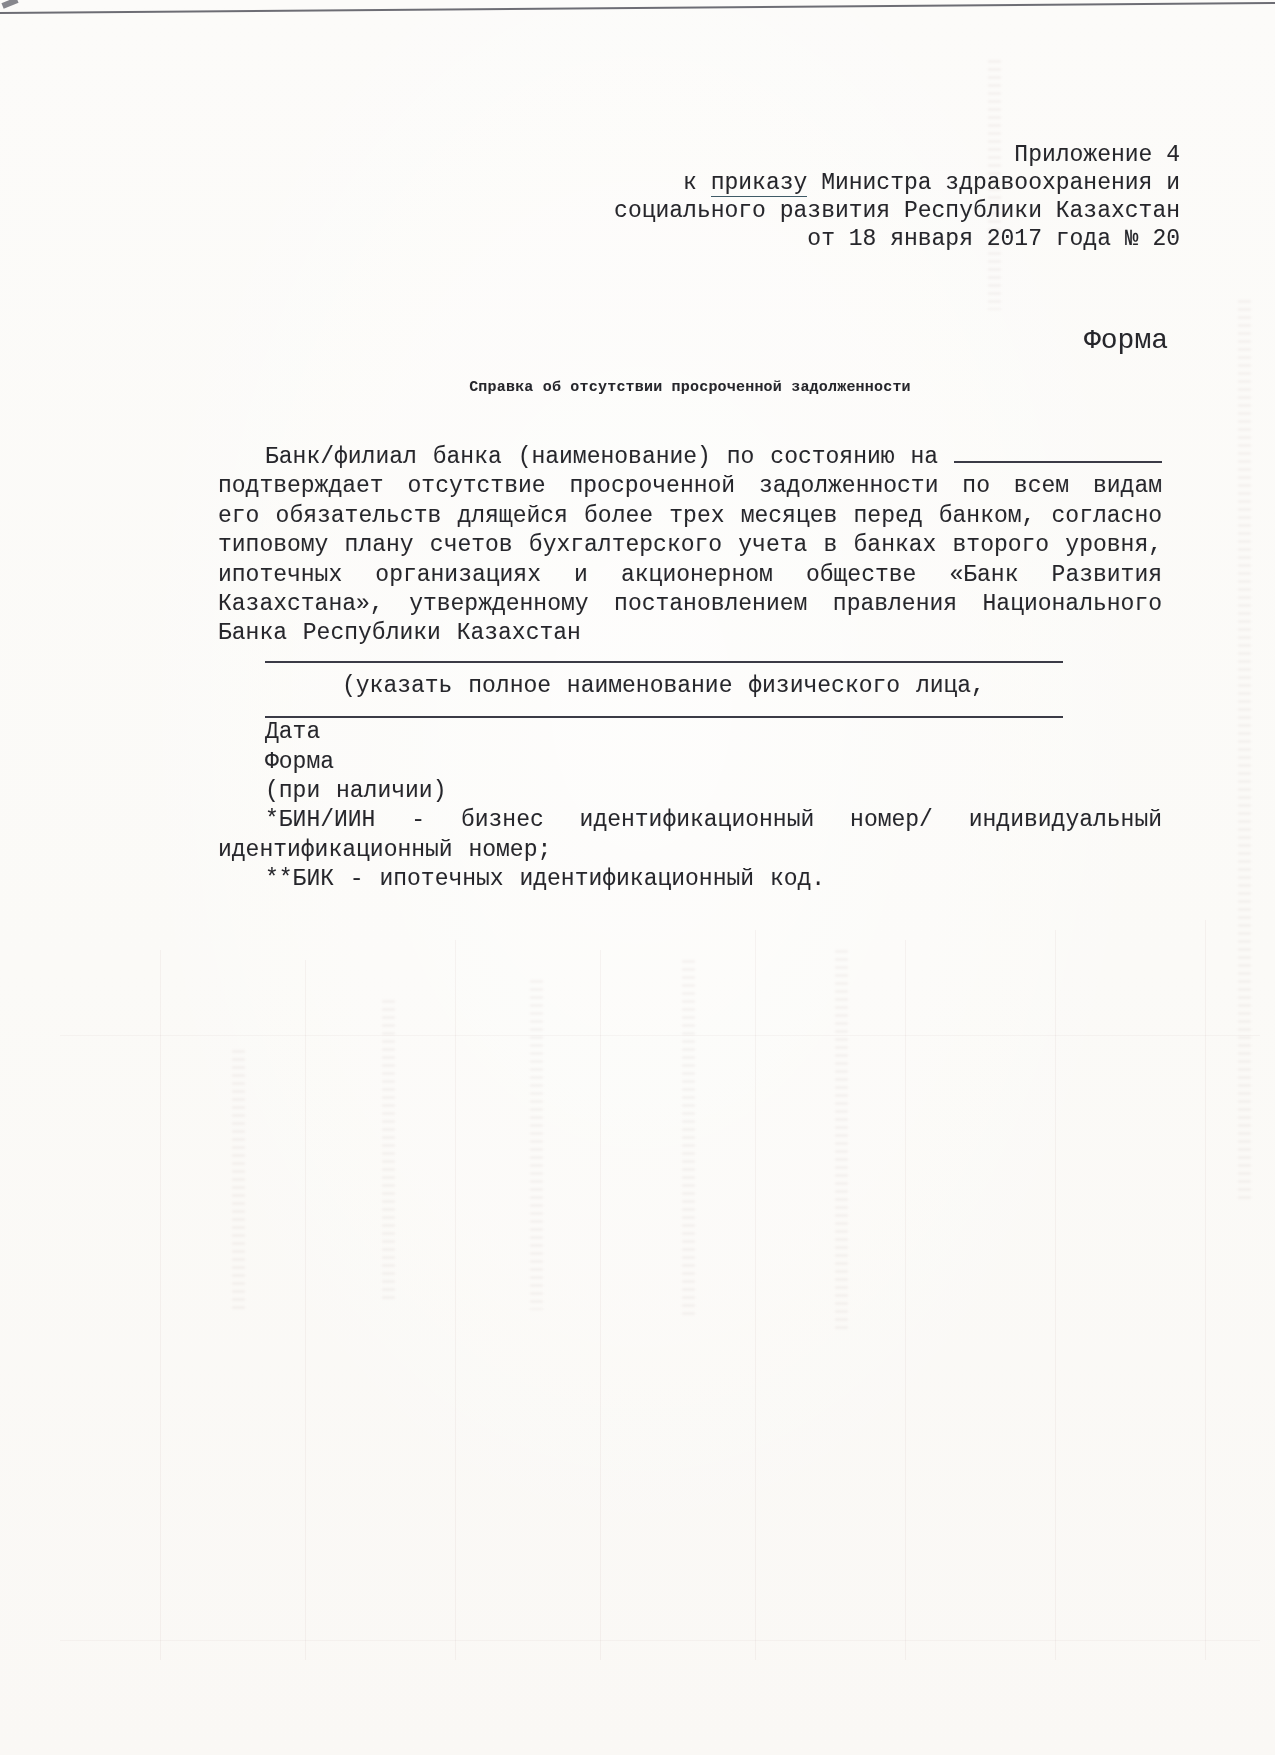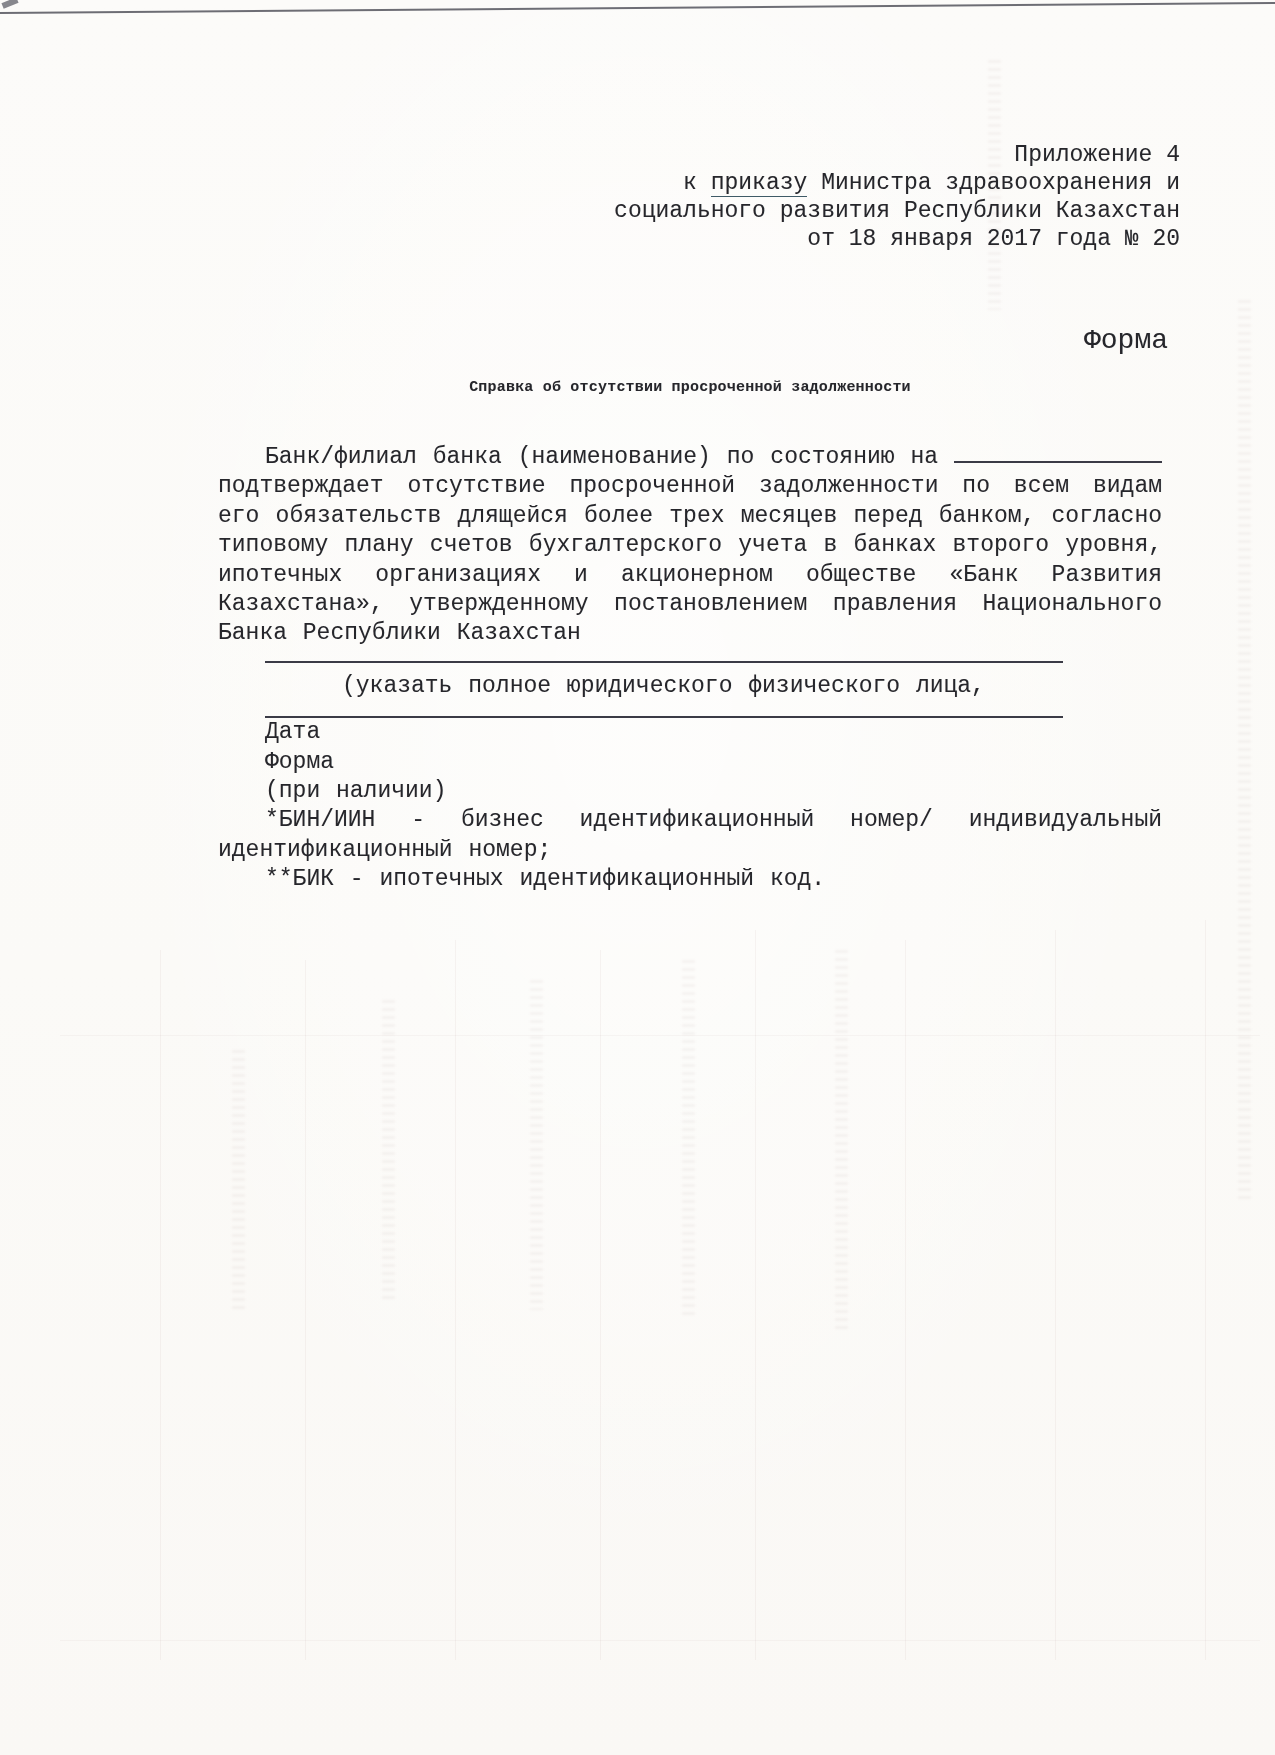--- a/index.html
+++ b/index.html
@@ -119,21 +119,21 @@
   <div class="doc-title ink">Справка об отсутствии просроченной задолженности</div>
 
   <div class="body-col ink">
 
     <div class="p-first-line"><span>Банк/филиал банка (наименование) по состоянию на</span> <span class="fill-blank"></span></div>
 
     <div class="p-just">подтверждает отсутствие просроченной задолженности по всем видам его обязательств длящейся более трех месяцев перед банком, согласно типовому плану счетов бухгалтерского учета в банках второго уровня, ипотечных организациях и акционерном обществе «Банк Развития Казахстана», утвержденному постановлением правления Национального Банка Республики Казахстан</div>
 
     <div class="rule-line rule-1"></div>
 
-    <div class="blank-caption">(указать полное юридического физического лица,</div>
+    <div class="blank-caption">(указать полное наименование физического лица,</div>
 
     <div class="rule-line rule-2"></div>
 
 
     <div class="indent-line">Дата</div>
     <div class="indent-line">Форма</div>
     <div class="indent-line">(при наличии)</div>
 
     <div class="footnote-l1">*БИН/ИИН - бизнес идентификационный номер/ индивидуальный</div>
     <div>идентификационный номер;</div>

